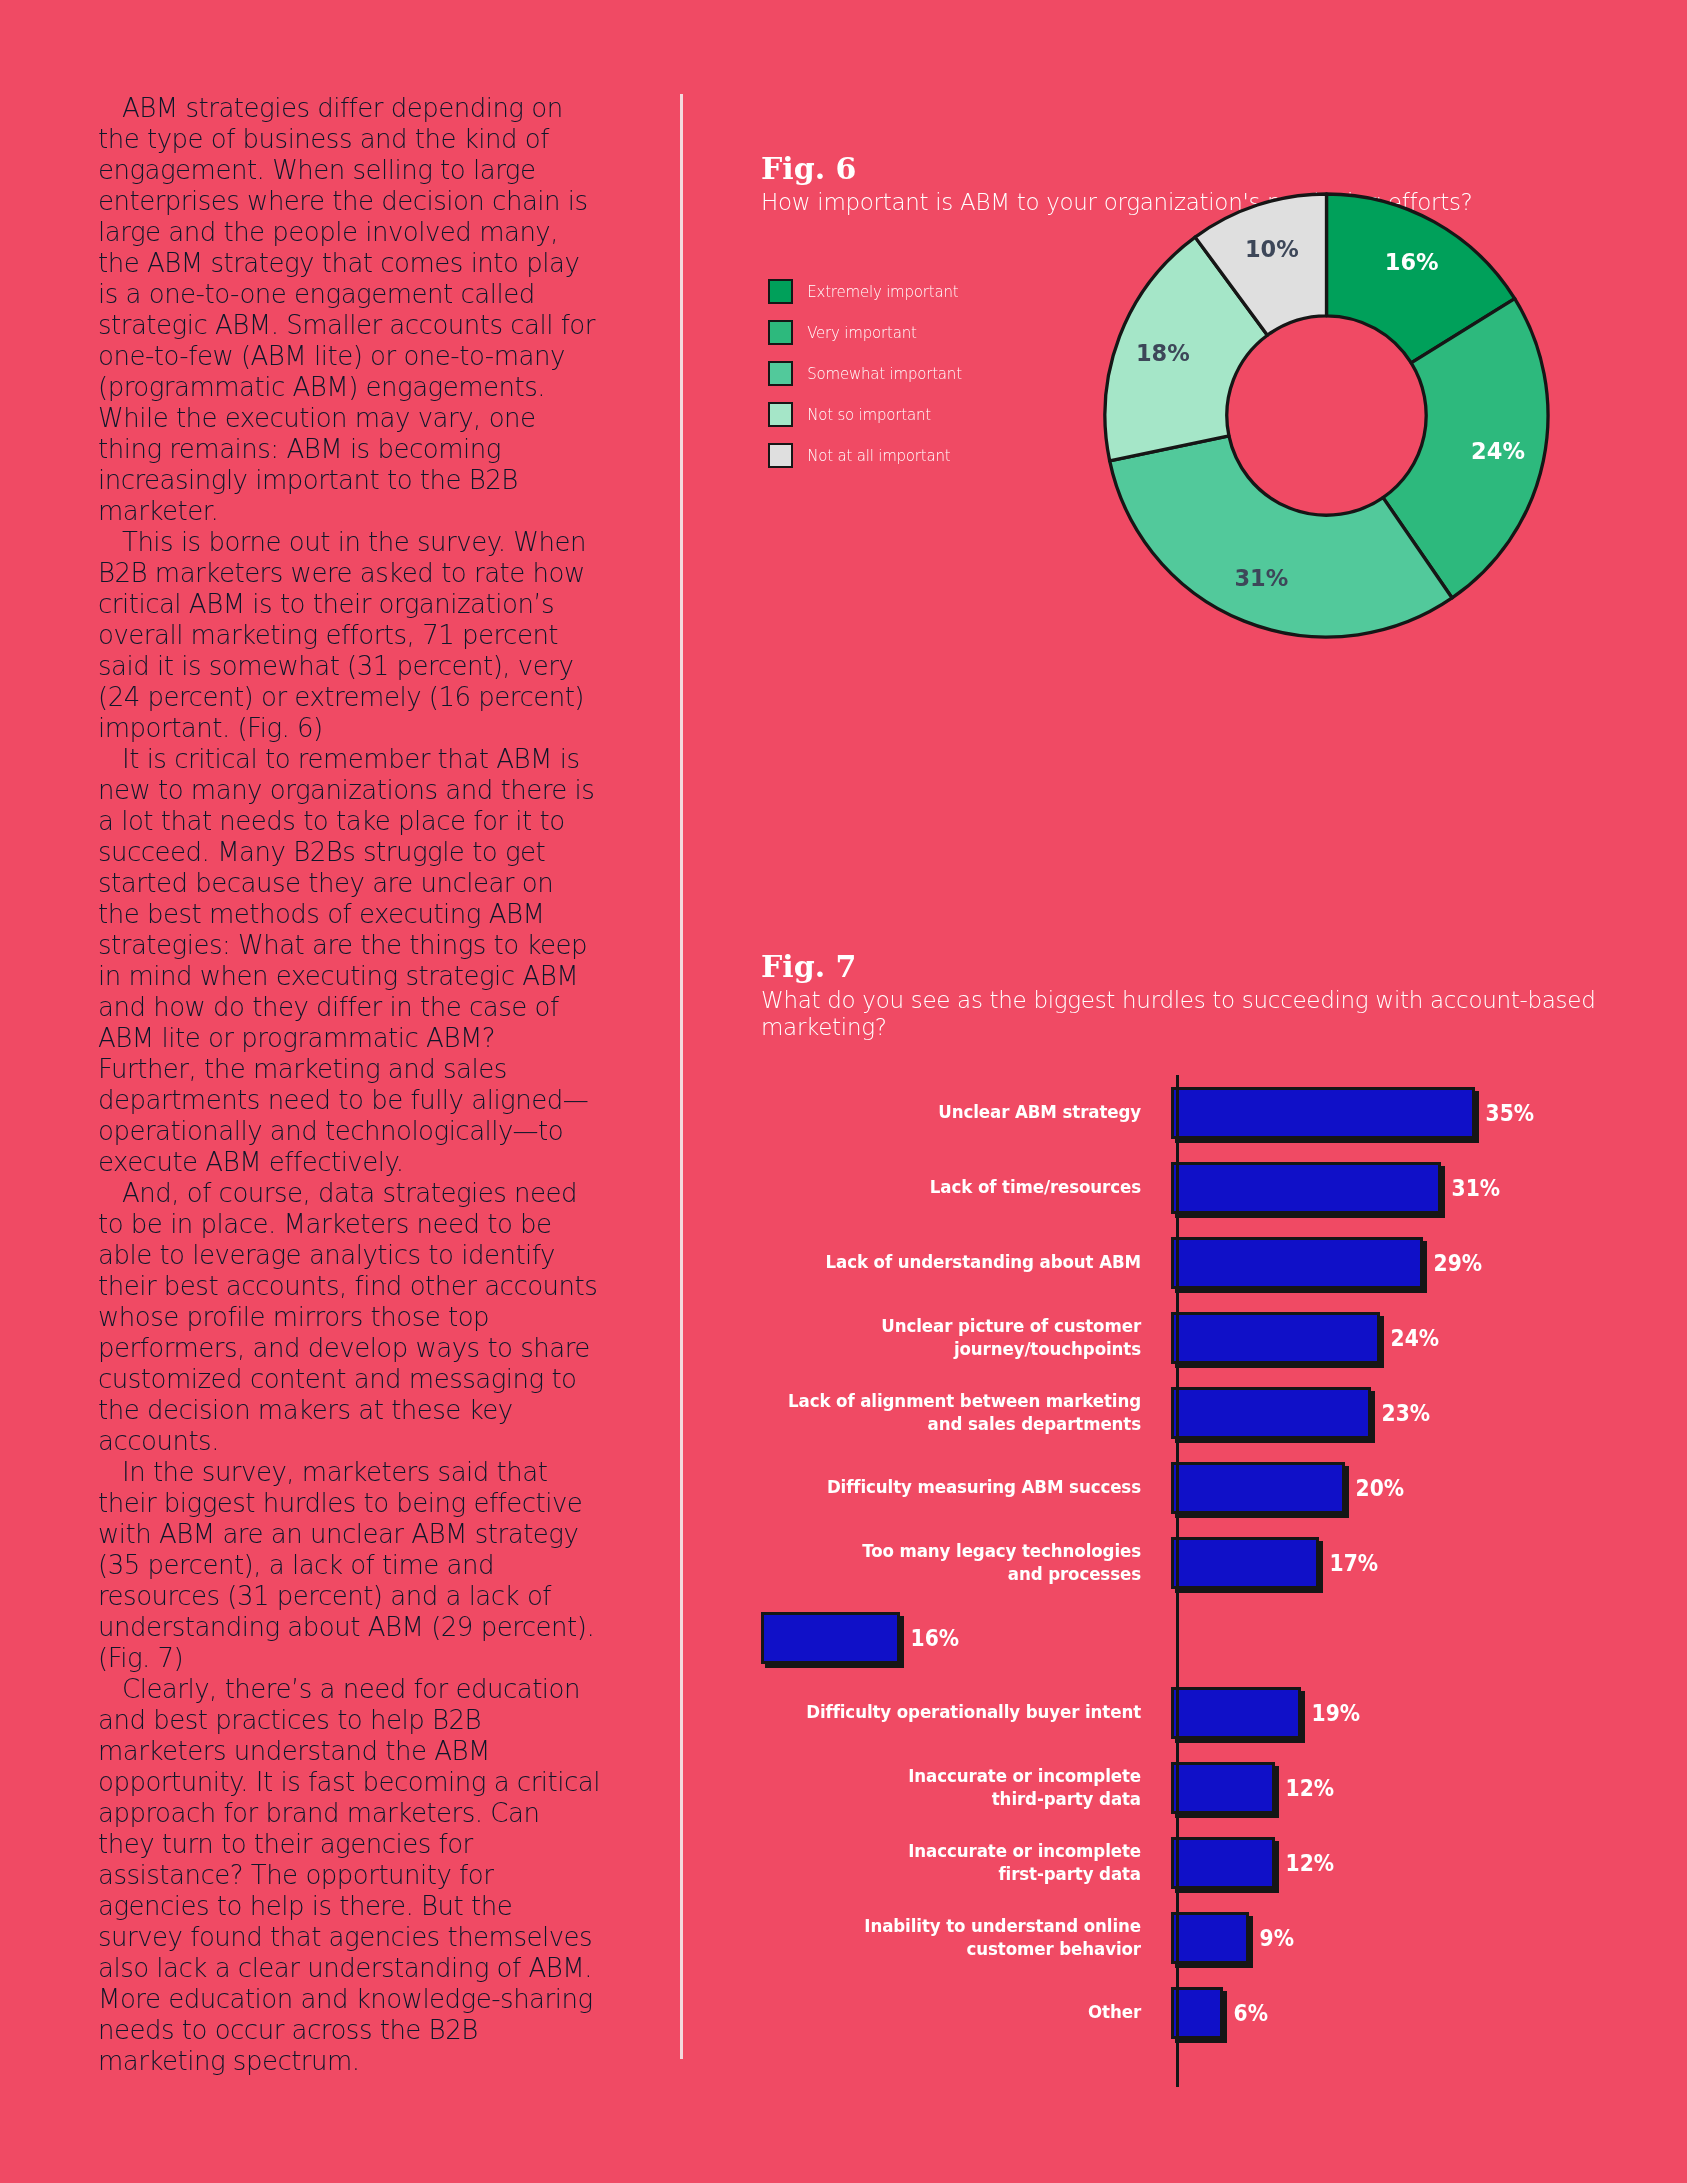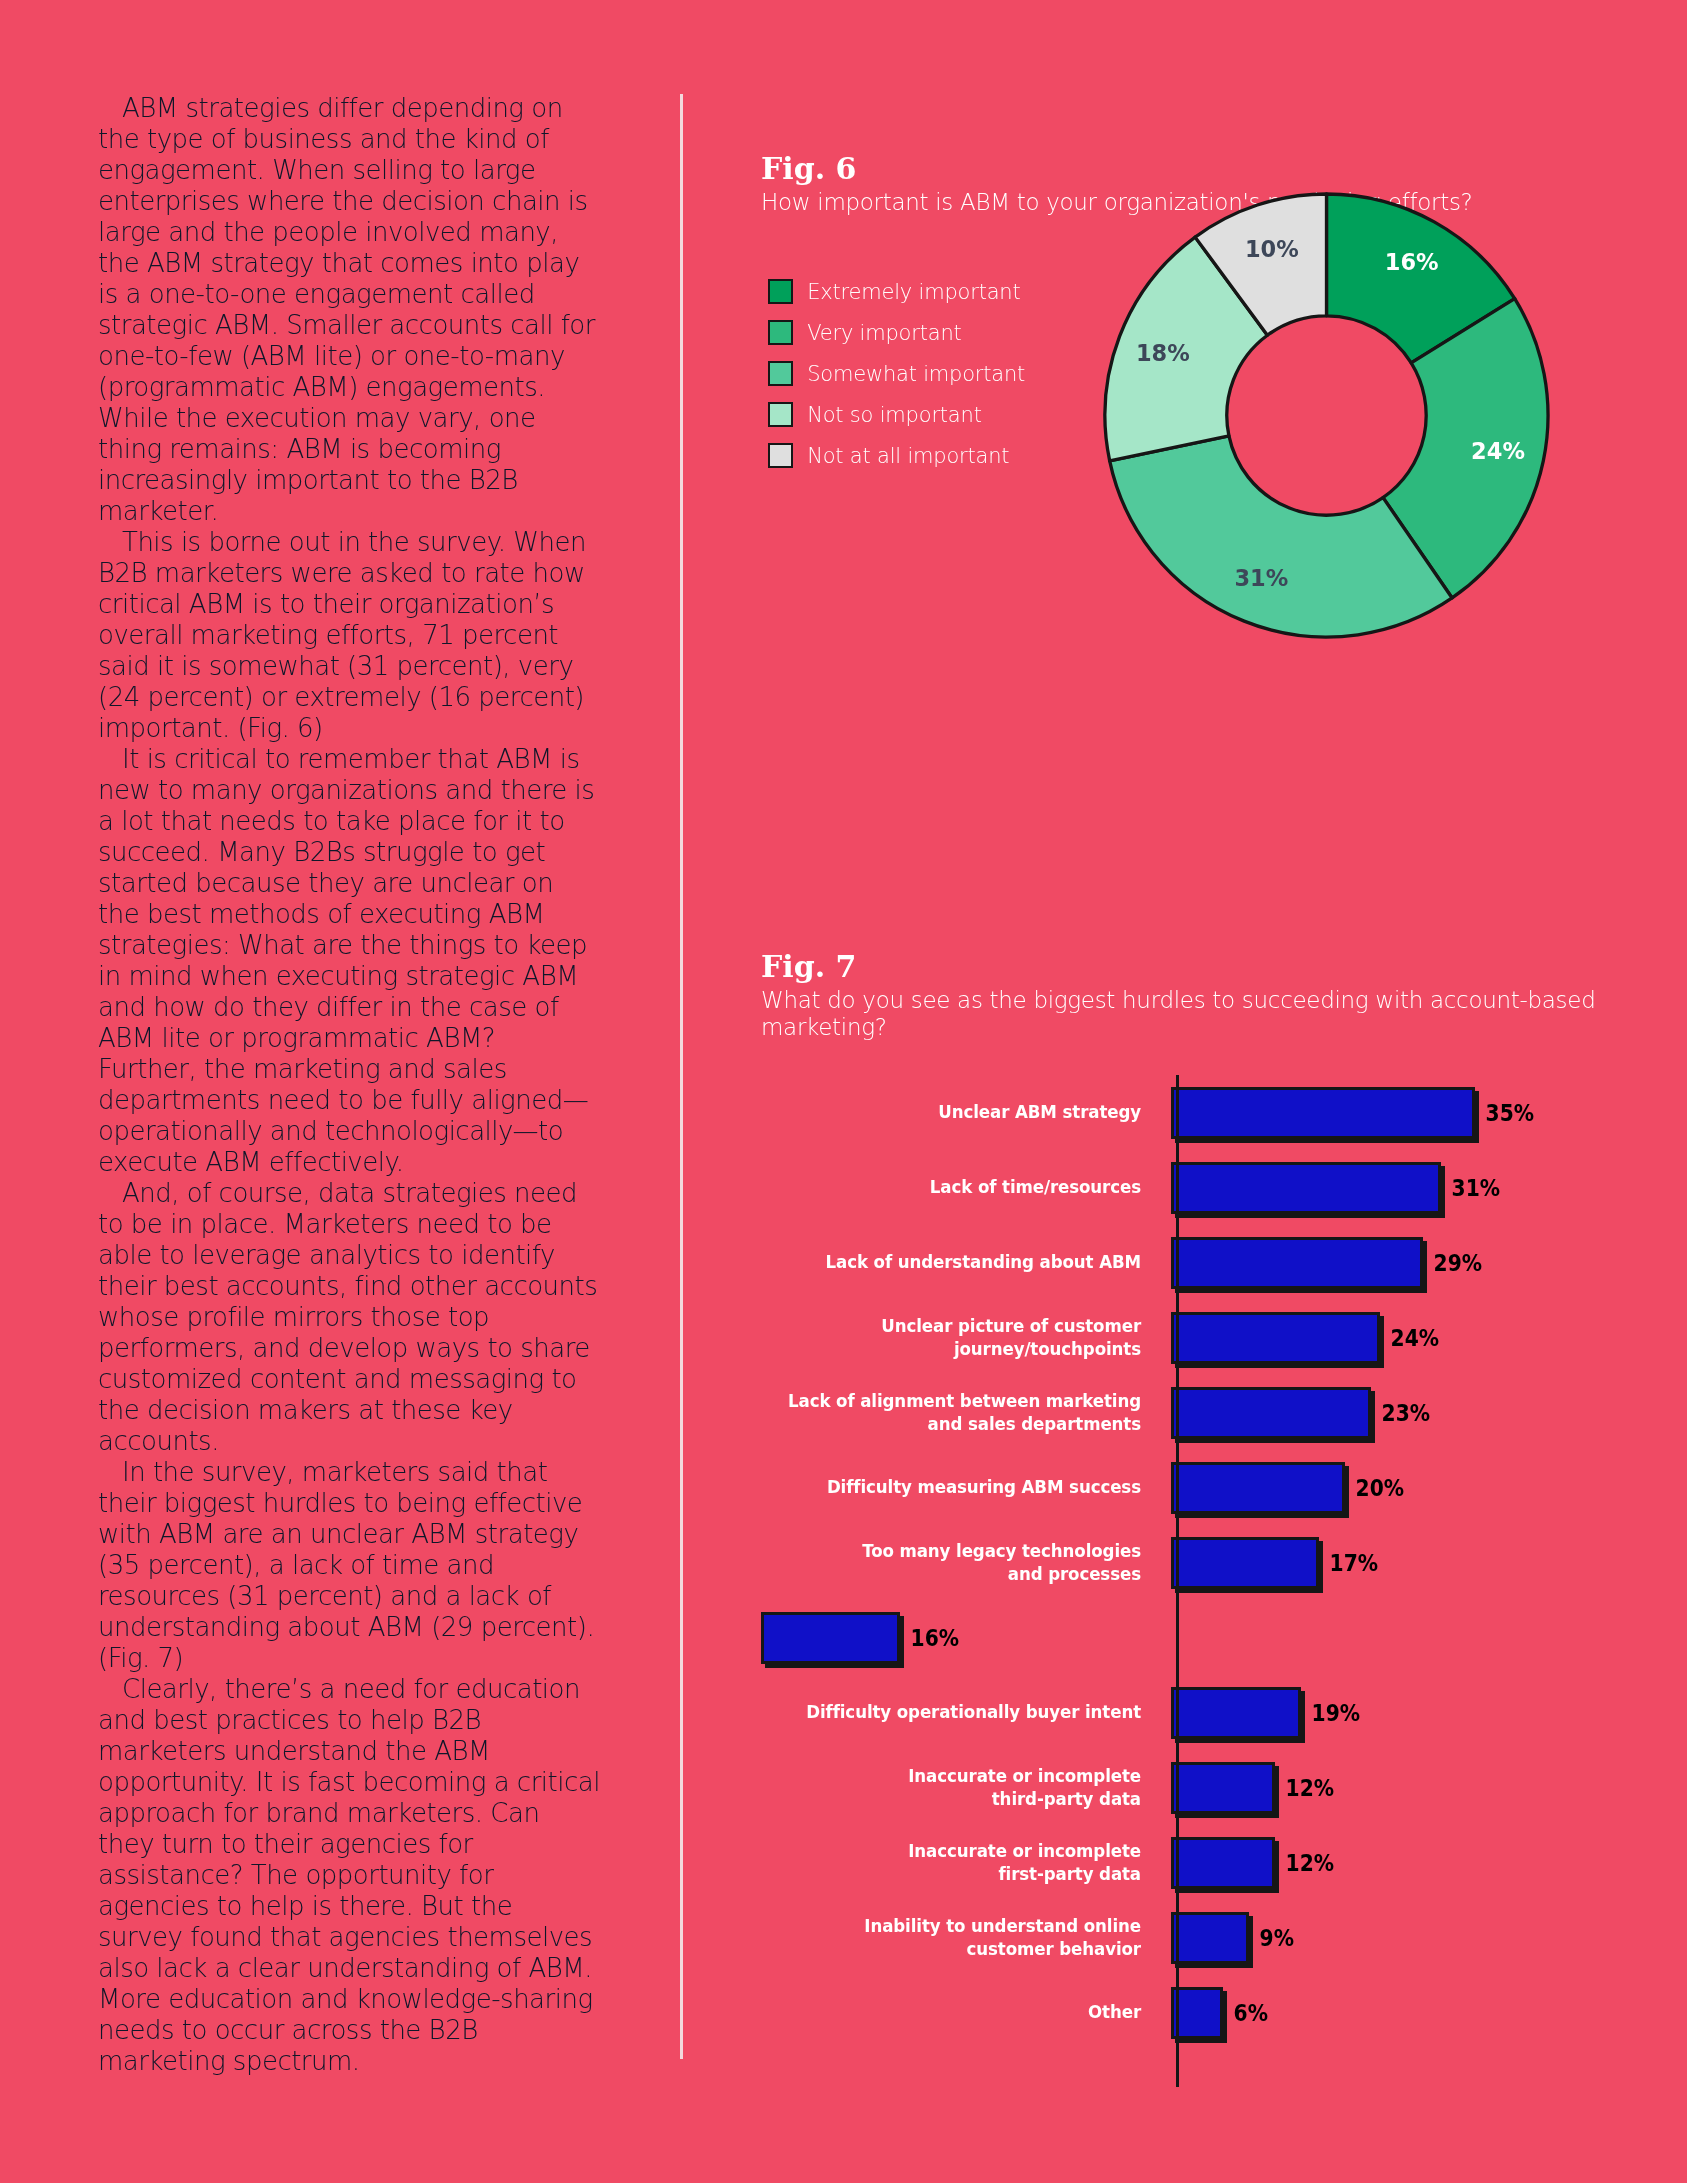--- a/index.html
+++ b/index.html
@@ -87,21 +87,21 @@
     width: 25px;
     height: 25px;
     border: 2.6px solid #161616;
     box-sizing: border-box;
     flex: 0 0 auto;
   }
   .legend-label {
     margin-left: 14.6px;
     font-family: "DejaVu Sans", sans-serif;
     font-weight: 300;
-    font-size: 21px;
+    font-size: 15px;
     color: #FFFFFF;
     letter-spacing: -0.2px;
     white-space: nowrap;
   }
 
   #donut-wrap {
     position: absolute;
     left: 301px;
     top: 0px;
     width: 529px;
@@ -163,21 +163,21 @@
     background: #1010C8;
     border: 3.3px solid #161616;
     box-sizing: border-box;
     box-shadow: 4px 4px 0 0 #161616;
   }
   .bar-value {
     margin-left: 10.6px;
     font-family: "DejaVu Sans Condensed", "DejaVu Sans", sans-serif;
     font-weight: 700;
     font-size: 22.5px;
-    color: #000000;
+    color: #ffffff;
     white-space: nowrap;
   }
 </style>
 </head>
 <body>
 
 <div id="article-column">
   <p class="para">ABM strategies differ depending on the type of business and the kind of engagement. When selling to large enterprises where the decision chain is large and the people involved many, the ABM strategy that comes into play is a one-to-one engagement called strategic ABM. Smaller accounts call for one-to-few (ABM lite) or one-to-many (programmatic ABM) engagements. While the execution may vary, one thing remains: ABM is becoming increasingly important to the B2B marketer.</p>
   <p class="para">This is borne out in the survey. When B2B marketers were asked to rate how critical ABM is to their organization’s overall marketing efforts, 71 percent said it is somewhat (31 percent), very (24 percent) or extremely (16 percent) important. (Fig. 6)</p>
   <p class="para">It is critical to remember that ABM is new to many organizations and there is a lot that needs to take place for it to succeed. Many B2Bs struggle to get started because they are unclear on the best methods of executing ABM strategies: What are the things to keep in mind when executing strategic ABM and how do they differ in the case of ABM lite or programmatic ABM? Further, the marketing and sales departments need to be fully aligned—operationally and technologically—to execute ABM effectively.</p>

